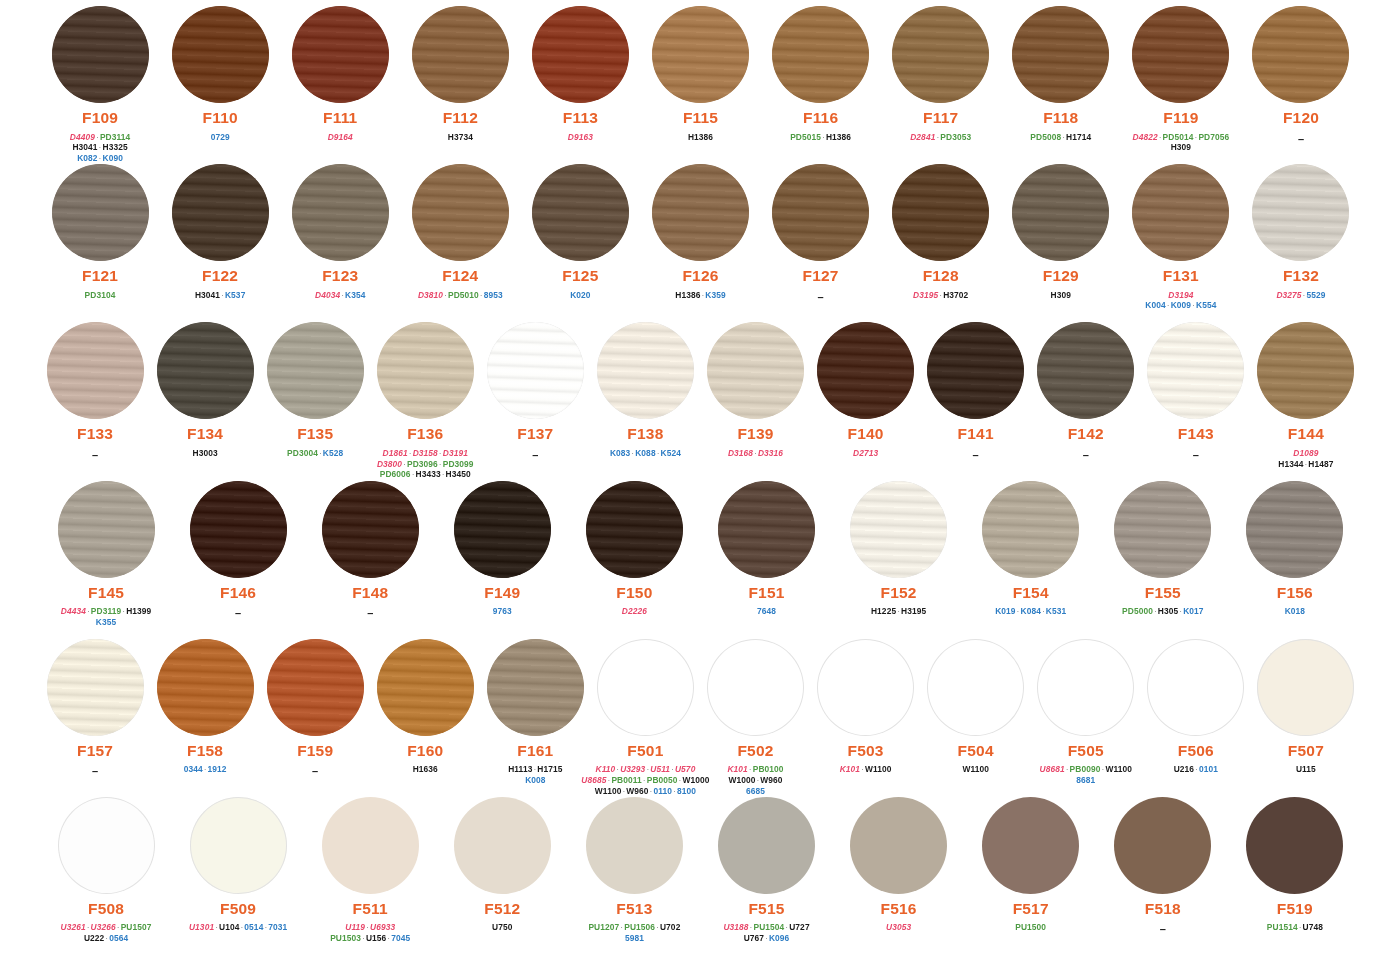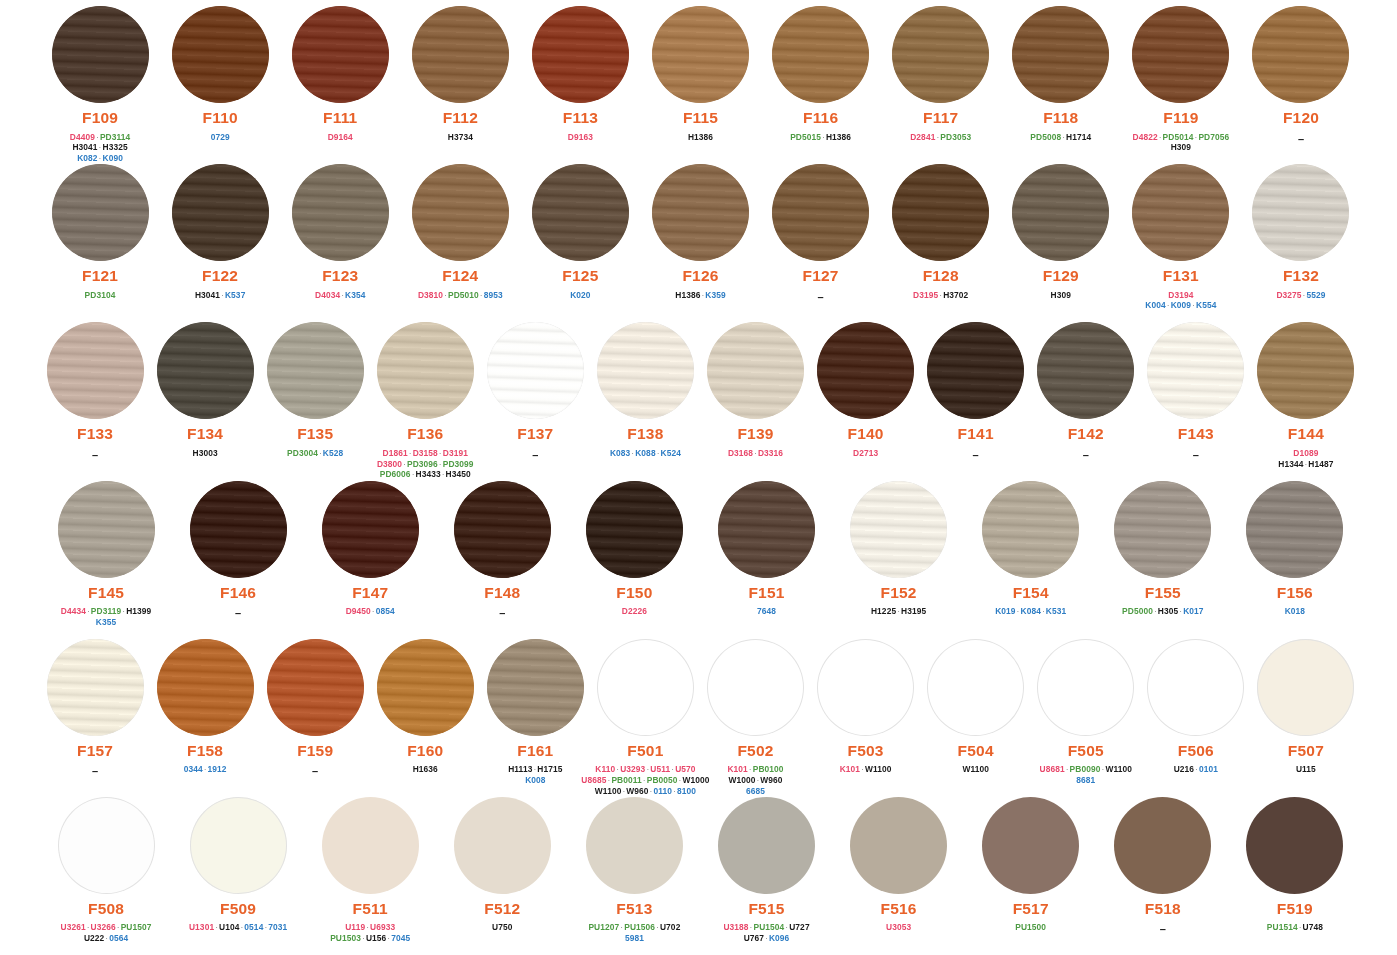--- a/index.html
+++ b/index.html
@@ -59,21 +59,21 @@
   .refs {
     margin-top: 6px;
     text-align: center;
     line-height: 1.28;
     font-size: 8.4px;
     font-weight: bold;
     letter-spacing: 0.1px;
     white-space: nowrap;
   }
   .refs .ln { display: block; }
-  .r-d  { color: #E8486B; }   
+  .r-d  { color: #E8486B; font-style: italic; }   
   .r-h  { color: #1a1a1a; }   
   .r-k  { color: #2E7DC4; }   
   .r-p  { color: #4E9B44; }   
   .r-n  { color: #2E7DC4; }   
   .sep  { color: #888; font-weight: normal; padding: 0 1px; }
   .dash { color: #1a1a1a; font-size: 11px; font-weight: bold; }
 </style>
 </head>
 <body>
 
@@ -411,35 +411,35 @@
       <div class="cell">
         <div class="swatch" style="background: rgb(58, 31, 22);">
           <div class="grain" style="background: repeating-linear-gradient(2deg, rgb(74, 47, 38) 0px, rgb(65, 38, 29) 2px, rgb(58, 31, 22) 4px, rgb(42, 15, 6) 6px, rgb(58, 31, 22) 9px, rgb(65, 38, 29) 12px); opacity: 0.85;"></div>
         </div>
         <div class="code">F146</div>
         <div class="refs">
           <span class="ln"><span class="dash">–</span></span>
         </div>
       </div>
       <div class="cell">
-        <div class="swatch" style="background: rgb(75, 34, 25);">
-          <div class="grain" style="background: repeating-linear-gradient(2deg, rgb(91, 50, 41) 0px, rgb(82, 41, 32) 2px, rgb(75, 34, 25) 4px, rgb(59, 18, 9) 6px, rgb(75, 34, 25) 9px, rgb(82, 41, 32) 12px); opacity: 0.85;"></div>
-        </div>
-        <div class="code">F147</div>
-        <div class="refs">
-          <span class="ln"><span class="r-d">D9450</span><span class="sep">·</span><span class="r-n">0854</span></span>
-        </div>
-      </div>
-      <div class="cell">
         <div class="swatch" style="background: rgb(62, 35, 24);">
           <div class="grain" style="background: repeating-linear-gradient(2deg, rgb(78, 51, 40) 0px, rgb(69, 42, 31) 2px, rgb(62, 35, 24) 4px, rgb(46, 19, 8) 6px, rgb(62, 35, 24) 9px, rgb(69, 42, 31) 12px); opacity: 0.85;"></div>
         </div>
         <div class="code">F148</div>
         <div class="refs">
           <span class="ln"><span class="dash">–</span></span>
+        </div>
+      </div>
+      <div class="cell">
+        <div class="swatch" style="background: rgb(44, 33, 25);">
+          <div class="grain" style="background: repeating-linear-gradient(2deg, rgb(60, 49, 41) 0px, rgb(51, 40, 32) 2px, rgb(44, 33, 25) 4px, rgb(28, 17, 9) 6px, rgb(44, 33, 25) 9px, rgb(51, 40, 32) 12px); opacity: 0.85;"></div>
+        </div>
+        <div class="code">F149</div>
+        <div class="refs">
+          <span class="ln"><span class="r-n">9763</span></span>
         </div>
       </div>
       <div class="cell">
         <div class="swatch" style="background: rgb(51, 35, 26);">
           <div class="grain" style="background: repeating-linear-gradient(2deg, rgb(67, 51, 42) 0px, rgb(58, 42, 33) 2px, rgb(51, 35, 26) 4px, rgb(35, 19, 10) 6px, rgb(51, 35, 26) 9px, rgb(58, 42, 33) 12px); opacity: 0.85;"></div>
         </div>
         <div class="code">F150</div>
         <div class="refs">
           <span class="ln"><span class="r-d">D2226</span></span>
         </div>

